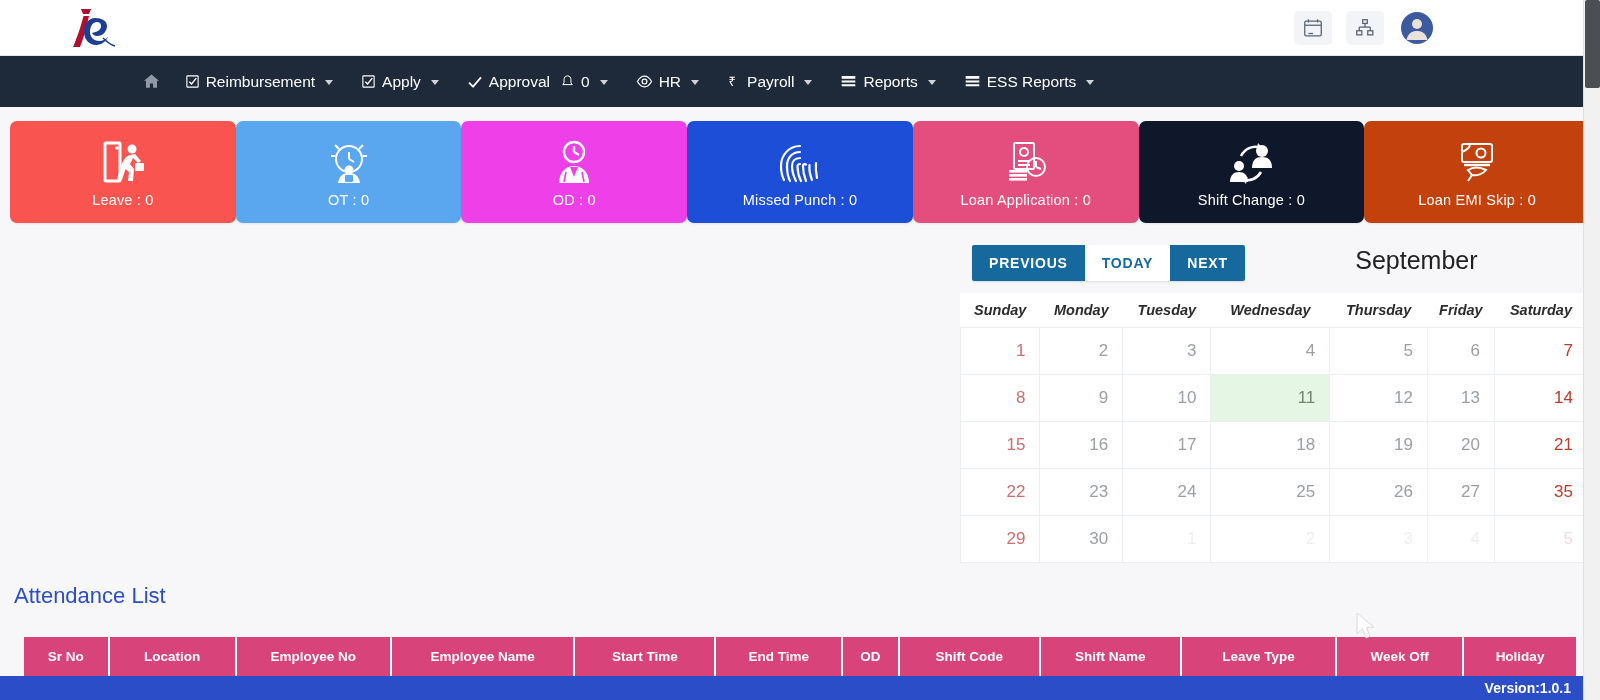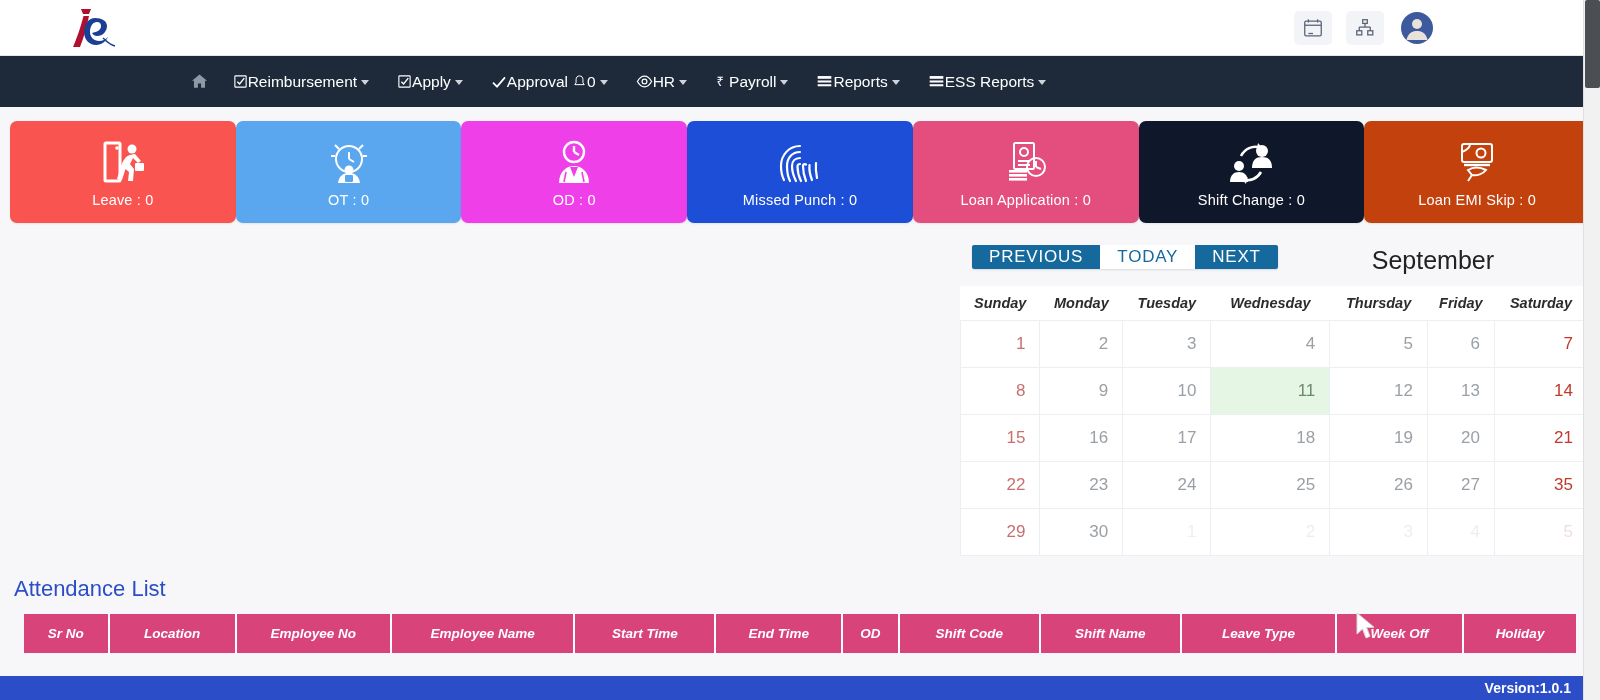--- a/index.html
+++ b/index.html
@@ -43,20 +43,21 @@
     height: 51px;
     background: #1e2a3a;
     display:flex;
     align-items:center;
     justify-content:center;
     padding-right: 360px;
   }
   .nav-inner { display:flex; align-items:center; gap: 0px; }
   .nav-item {
     display:flex; align-items:center;
+    gap: 6px;
     color: #ffffff;
     font-size: 15.5px;
     padding: 6px 14px;
     cursor: pointer;
     white-space: nowrap;
     line-height: 1;
   }
   .nav-item .caret {
     display:inline-block;
     width:0;height:0;
@@ -105,29 +106,29 @@
     padding-top: 22px;
   }
   .cal-header {
     display:flex;
     align-items:flex-start;
     margin-bottom: 12px;
     padding-left: 12px;
   }
   .btn-group { display:flex; box-shadow: 0 1px 2px rgba(0,0,0,.12); border-radius:2px; overflow:hidden;}
   .cbtn {
-    font-size: 17px;
+    font-size: 14px;
     letter-spacing: 0.8px;
-    padding: 2px 17px;
+    padding: 10px 17px;
     border: none;
     background: #16699c;
     color: #ffffff;
     cursor: pointer;
     font-family: "Liberation Sans", sans-serif;
-    font-weight: 400;
+    font-weight: 700;
   }
   .cbtn.today {
     background: #ffffff;
     color: #16699c;
   }
   .cal-title {
     flex: 1;
     text-align: center;
     font-size: 25px;
     line-height: 1.08;
@@ -164,21 +165,21 @@
   table.cal td.today-cell { background: #e6f6e4; color:#6d8a6d; }
 
   
   .att-title {
     color: #2b4ec8;
     font-size: 22px;
     font-weight: 400;
     padding: 10px 0 0 14px;
     margin-top: 10px;
   }
-  .att-wrap { padding: 0 24px; margin-top: 12px; font-style: italic; }
+  .att-wrap { padding: 0 24px; margin-top: 28px; }
   table.att { width: 100%; border-collapse: collapse; table-layout: fixed; }
   table.att th {
     background: #d8447a;
     color: #ffffff;
     font-size: 13.5px;
     font-weight: bold;
     padding: 12px 4px;
     text-align: center;
     border-right: 2px solid #ffffff;
     white-space: nowrap;

